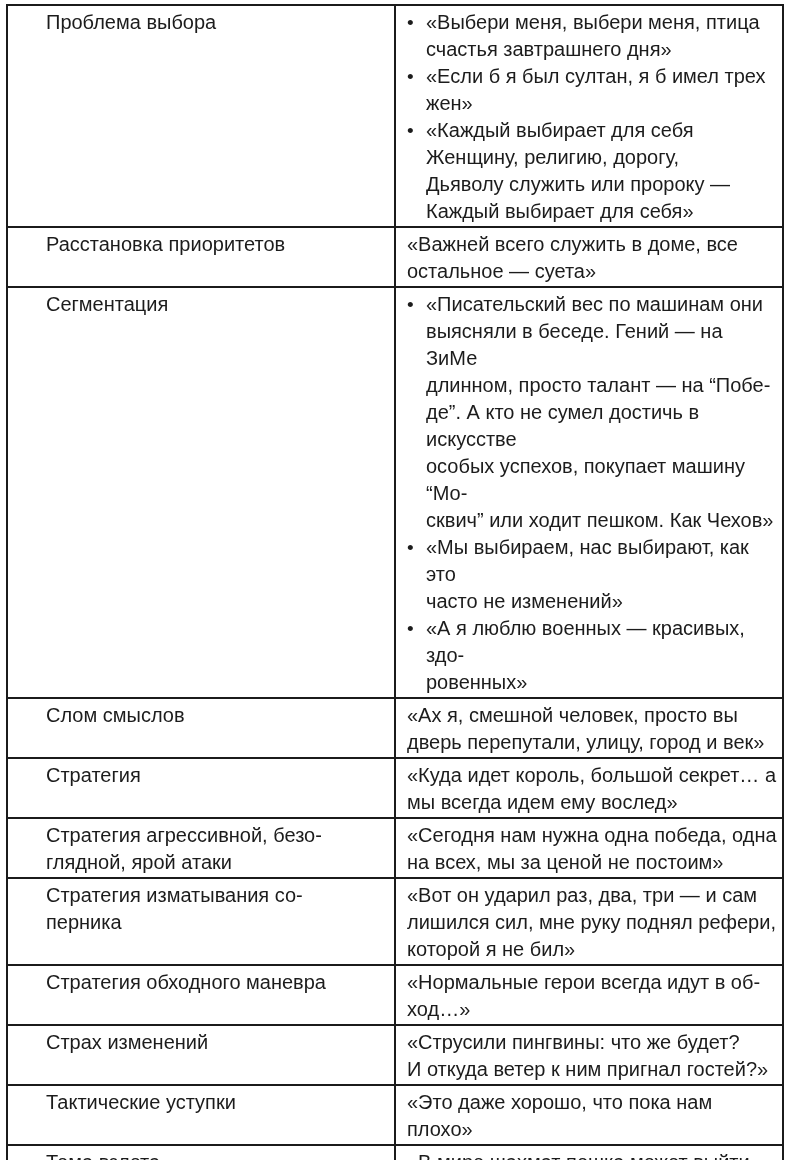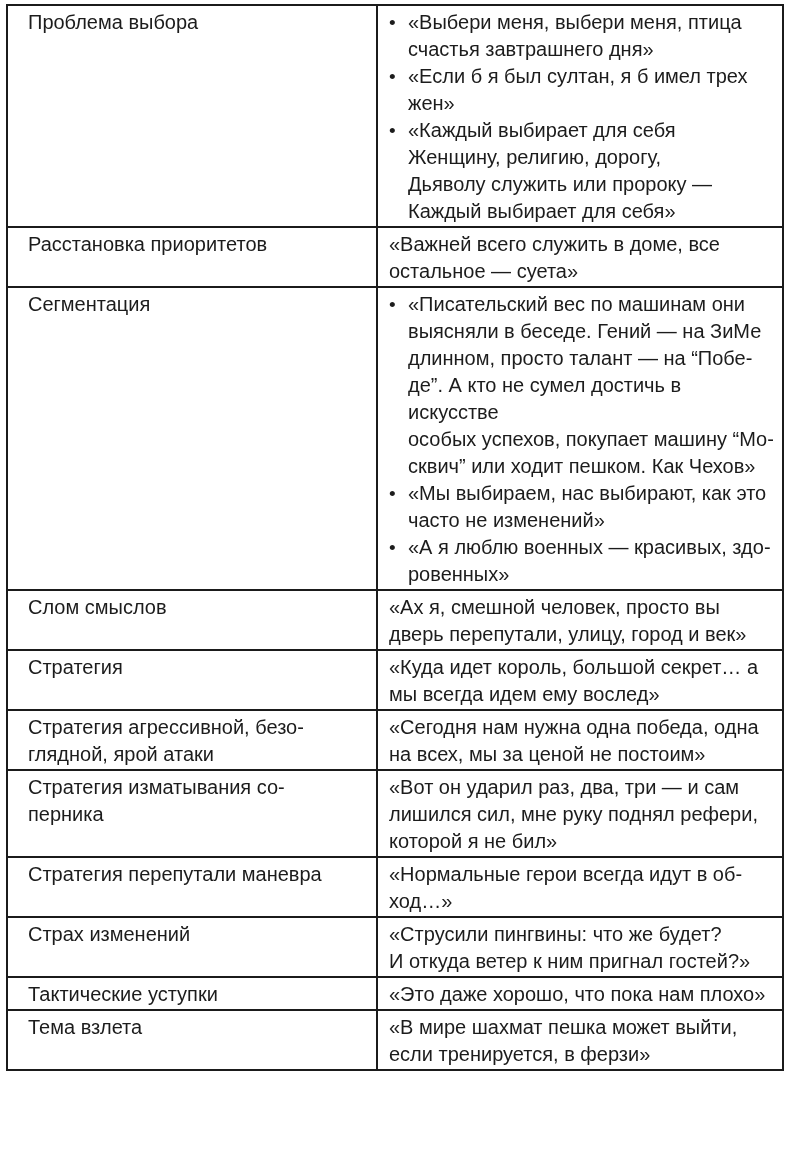--- a/index.html
+++ b/index.html
@@ -25,21 +25,21 @@
   }
   table.quotes-table td {
     border: 2px solid #1b1b1b;
     vertical-align: top;
     font-size: 20px;
     line-height: 27px;
     color: #1c1c1c;
   }
   td.concept-cell {
     width: 340px;
-    padding: 3px 8px 1px 20px;
+    padding: 3px 8px 1px 38px;
     white-space: pre-line;
   }
   td.quotes-cell {
     padding: 3px 5px 1px 11px;
   }
   .quote-text {
     white-space: pre-line;
   }
   .bullet-item {
     display: flex;
@@ -136,21 +136,21 @@
         <tr>
           <td class="concept-cell">Стратегия изматывания со-
 перника</td>
           <td class="quotes-cell">
             <div class="quote-text">«Вот он ударил раз, два, три — и сам
 лишился сил, мне руку поднял рефери,
 которой я не бил»</div>
           </td>
         </tr>
         <tr>
-          <td class="concept-cell">Стратегия перепутали маневра</td>
+          <td class="concept-cell">Стратегия обходного маневра</td>
           <td class="quotes-cell">
             <div class="quote-text">«Нормальные герои всегда идут в об-
 ход…»</div>
           </td>
         </tr>
         <tr>
           <td class="concept-cell">Страх изменений</td>
           <td class="quotes-cell">
             <div class="quote-text">«Струсили пингвины: что же будет?
 И откуда ветер к ним пригнал гостей?»</div>

